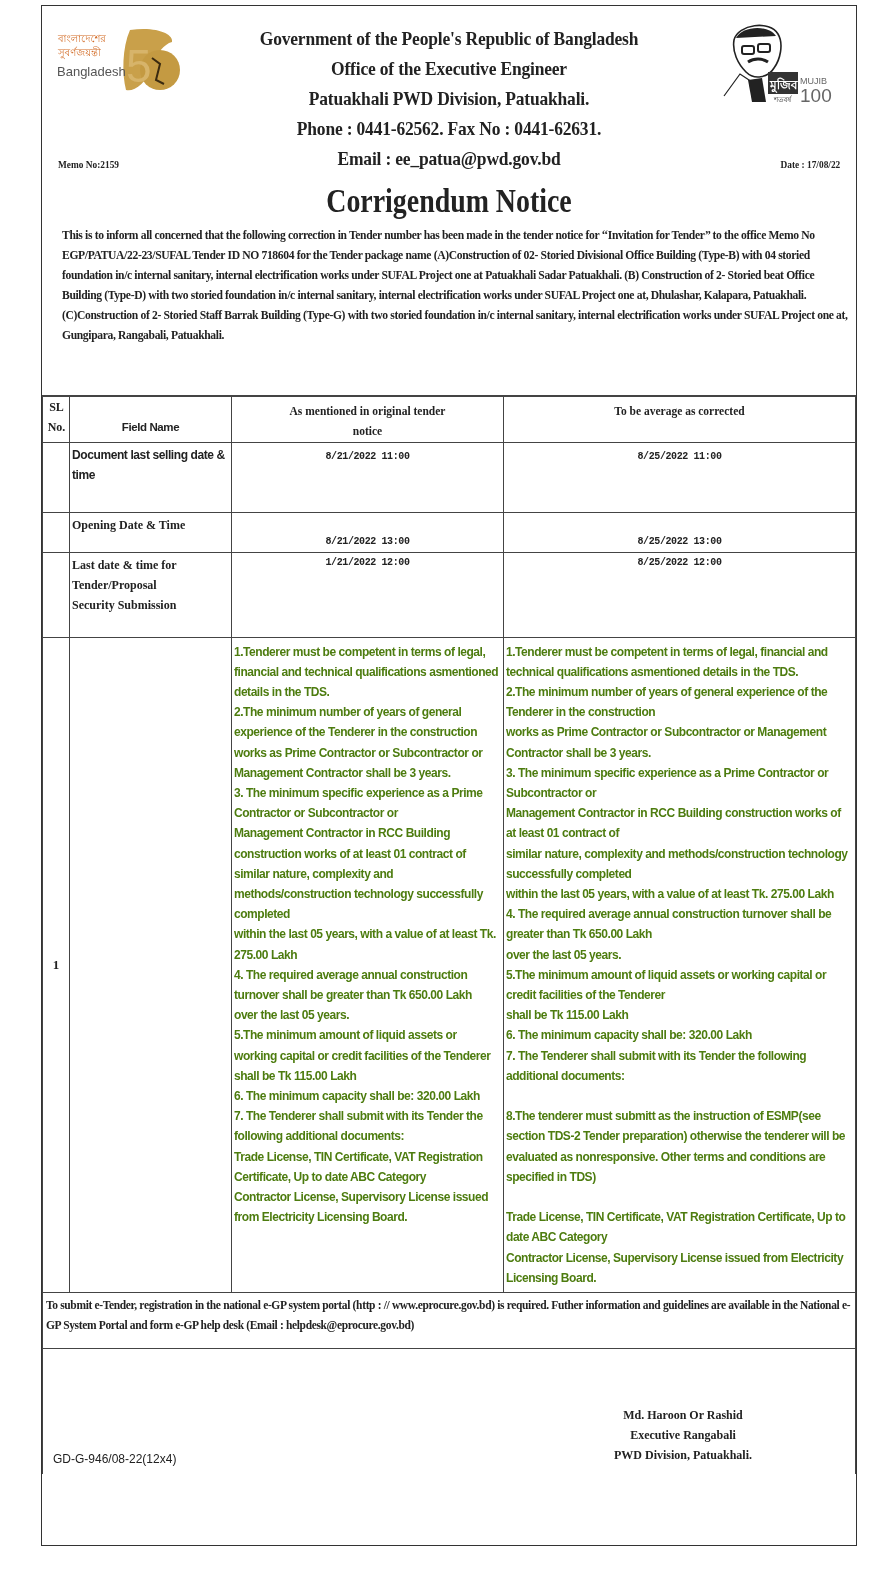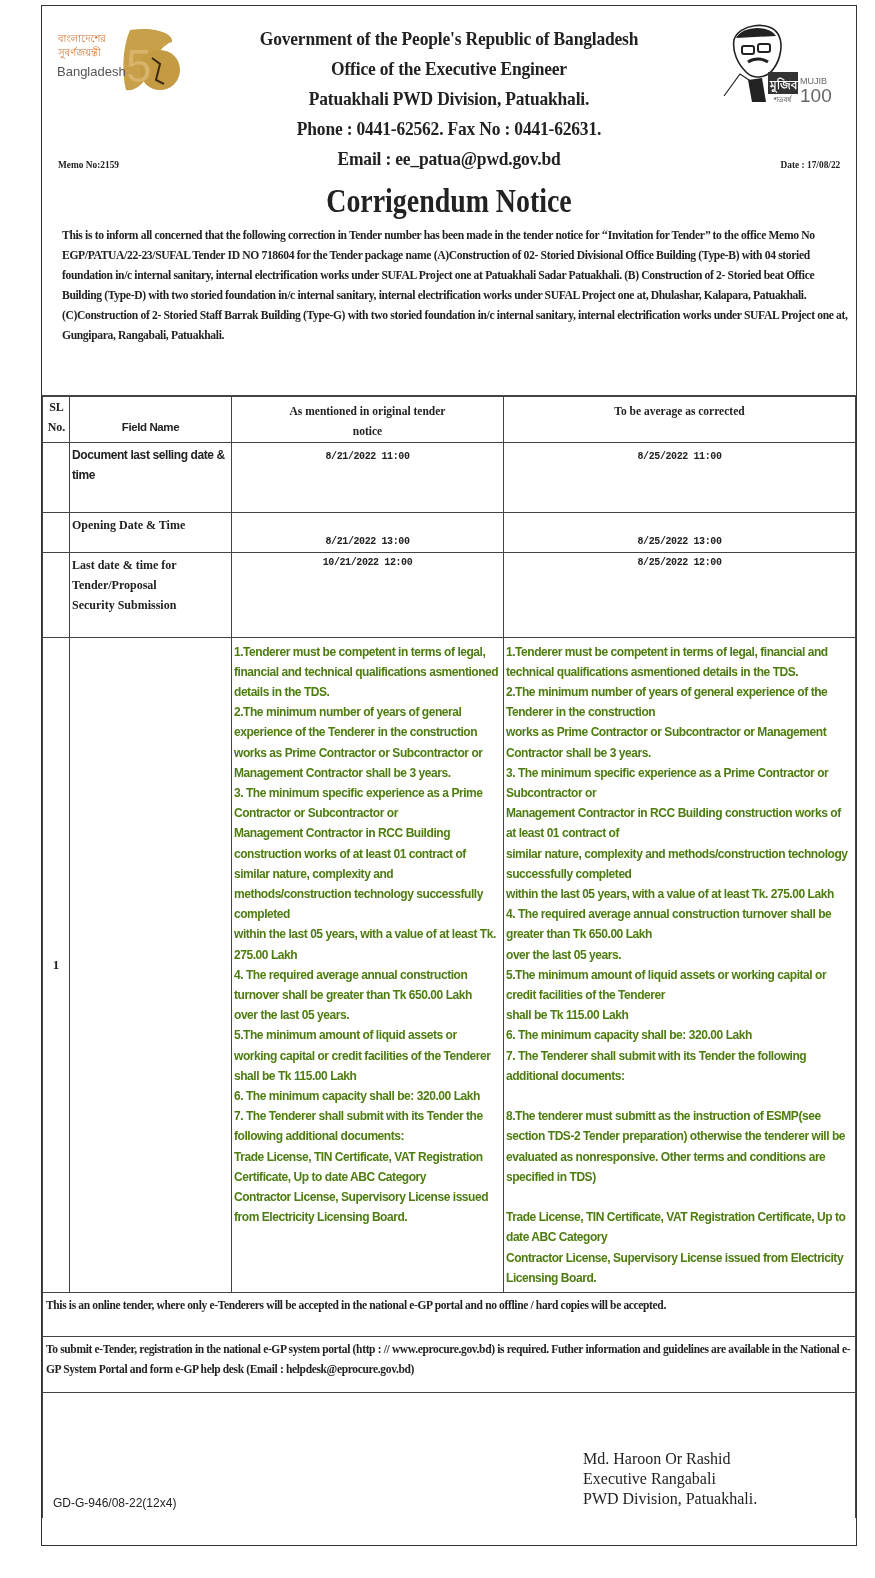--- a/index.html
+++ b/index.html
@@ -40,21 +40,21 @@
   .fname-sans { font-family: "Liberation Sans", sans-serif; font-size: 12px; font-weight: bold; line-height: 20px; padding: 2px 2px; letter-spacing: -0.4px; }
   .fname-serif { font-family: "Liberation Serif", serif; font-size: 12px; font-weight: bold; line-height: 20px; padding: 2px 2px; }
   .val { font-family: Liberation Mono, monospace; font-size: 10px; font-weight: bold; text-align: center; letter-spacing: -0.4px; }
   .val-top { padding-top: 6px; line-height: 16px; }
   .val-bottom { padding-top: 21px; line-height: 16px; }
   .body-text { font-family: "Liberation Sans", sans-serif; font-size: 12px; font-weight: bold; line-height: 20.2px; letter-spacing: -0.45px; padding: 4px 2px; white-space: pre-line; color: #4d7c0f; }
   .sl-num { font-family: "Liberation Serif", serif; font-size: 13px; font-weight: bold; text-align: center; vertical-align: middle !important; }
   .note { font-family: "Liberation Serif", serif; font-size: 11.5px; font-weight: bold; line-height: 20px; padding: 2px 3px; letter-spacing: -0.35px; }
   .sig-block { position: relative; height: 125px; }
   .gd-code { position: absolute; left: 10px; bottom: 8px; font-family: "Liberation Sans", sans-serif; font-size: 12px; }
-  .signature { position: absolute; left: 540px; top: 56px; width: 200px; text-align: left; font-family: "Liberation Serif", serif; font-size: 16px; font-weight: normal; line-height: 20px; }
+  .signature { position: absolute; left: 540px; top: 56px; width: 200px; text-align: center; font-family: "Liberation Serif", serif; font-size: 12px; font-weight: bold; line-height: 20px; }
 </style>
 </head>
 <body>
 
 <div class="page">
 
   <div class="logo-left">
     <svg width="132" height="72" viewBox="0 0 132 72">
       <path d="M74 6 C100 2 118 10 116 18 C108 20 100 30 98 40 C90 60 78 68 70 66 C66 50 66 24 74 6 Z" fill="#C9A04A"></path>
       <circle cx="104" cy="46" r="20" fill="#C49A42"></circle>
@@ -139,21 +139,21 @@
       <td>
             <div class="val val-bottom">8/25/2022 13:00</div>
           </td>
     </tr>
     <tr style="height:85px;">
       <td></td>
       <td>
             <div class="fname-serif" style="padding-right:30px;">Last date &amp; time for Tender/Proposal Security Submission</div>
           </td>
       <td>
-            <div class="val" style="padding-top:2px;line-height:16px;">10/21/2022 12:00</div>
+            <div class="val" style="padding-top:2px;line-height:16px;">1/21/2022 12:00</div>
           </td>
       <td>
             <div class="val" style="padding-top:2px;line-height:16px;">8/25/2022 12:00</div>
           </td>
     </tr>
     <tr style="height:650px;">
       <td class="sl-num">1</td>
       <td></td>
       <td>
             <div class="body-text">1.Tenderer must be competent in terms of legal, financial and technical qualifications asmentioned details in the TDS.
@@ -184,25 +184,20 @@
 shall be Tk 115.00 Lakh
 6. The minimum capacity shall be: 320.00 Lakh
 7. The Tenderer shall submit with its Tender the following additional documents:
 
 8.The tenderer must submitt as the instruction of ESMP(see section TDS-2 Tender preparation) otherwise the tenderer will be evaluated as nonresponsive. Other terms and conditions are specified in TDS)
 
 Trade License, TIN Certificate, VAT Registration Certificate, Up to date ABC Category
 Contractor License, Supervisory License issued from Electricity Licensing Board.</div>
           </td>
     </tr>
-    <tr style="height:44px;">
-      <td colspan="4">
-            <div class="note">This is an online tender, where only e-Tenderers will be accepted in the national e-GP portal and no offline / hard copies will be accepted.</div>
-          </td>
-    </tr>
     <tr style="height:56px;">
       <td colspan="4">
             <div class="note">To submit e-Tender, registration in the national e-GP system portal (http : // www.eprocure.gov.bd) is required. Futher information and guidelines are available in the National e-GP System Portal and form e-GP help desk (Email : helpdesk@eprocure.gov.bd)</div>
           </td>
     </tr>
     <tr>
       <td colspan="4" style="border-bottom:none;">
         <div class="sig-block">
           <div class="gd-code">GD-G-946/08-22(12x4)</div>
           <div class="signature">

